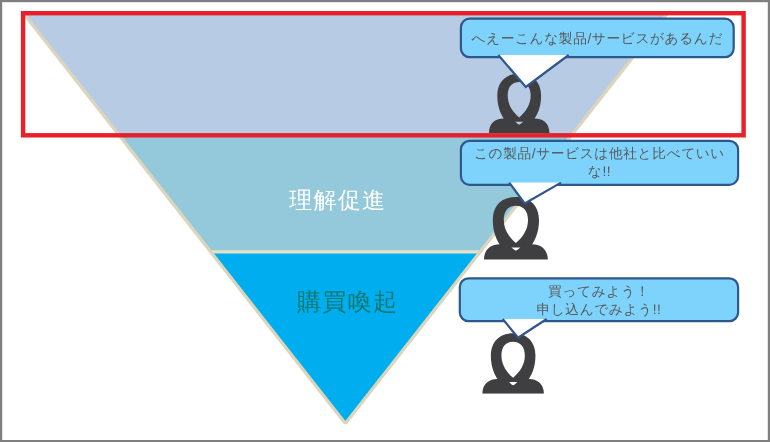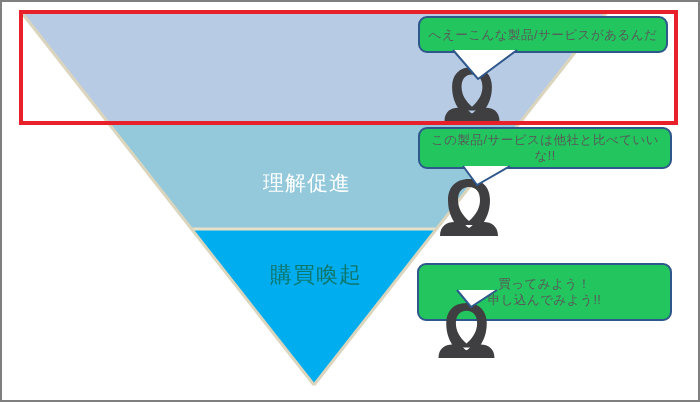--- a/index.html
+++ b/index.html
@@ -6,27 +6,27 @@
   .canvas{position:relative;width:700px;height:402px;background:#ffffff;overflow:hidden;}
   .frame{position:absolute;inset:0;border:2px solid #7f7f7f;pointer-events:none;z-index:6;}
   .layer-svg{position:absolute;left:0;top:0;z-index:0;}
   .overlay-svg{position:absolute;left:0;top:0;z-index:4;pointer-events:none;}
   .highlight-rect{position:absolute;left:19px;top:10px;width:659px;height:115px;
     border:4px solid #e8202a;box-sizing:border-box;z-index:2;}
   .stage-label{position:absolute;text-align:center;z-index:3;letter-spacing:1px;}
   .stage-label.s1{left:207px;top:36px;width:204px;font-size:21px;line-height:29px;color:#3e3e42;}
   .stage-label.s2{left:205px;top:170px;width:204px;font-size:21px;line-height:25px;color:#ffffff;text-align:center;}
   .stage-label.s3{left:214px;top:262px;width:204px;font-size:22px;line-height:25px;color:#0f766e;}
-  .bubble{position:absolute;background:#22c55e;border:2px solid #2e578c;border-radius:9px;
+  .bubble{position:absolute;background:#7dd3fc;border:2px solid #2e578c;border-radius:9px;
     box-sizing:border-box;z-index:3;display:flex;flex-direction:column;align-items:center;
     justify-content:center;color:#595959;font-size:12.5px;line-height:16px;text-align:center;
     letter-spacing:0.5px;}
   .bubble.b1{left:418px;top:16px;width:250px;height:37px;}
   .bubble.b2{left:418px;top:127px;width:254px;height:42px;}
-  .bubble.b3{left:417px;top:263px;width:255px;height:58px;}
+  .bubble.b3{left:417px;top:252px;width:255px;height:41px;}
 </style>
 </head>
 <body>
 
 <div class="canvas">
 
   <svg class="layer-svg" width="700" height="402" viewBox="0 0 700 402">
     <polygon points="22,13 606,13 518,124 110,124" fill="#b7cbe4"></polygon>
     <polygon points="110,124 518,124 436,229 192,229" fill="#93c9db"></polygon>
     <polygon points="192,229 436,229 314,385" fill="#00aeef"></polygon>

